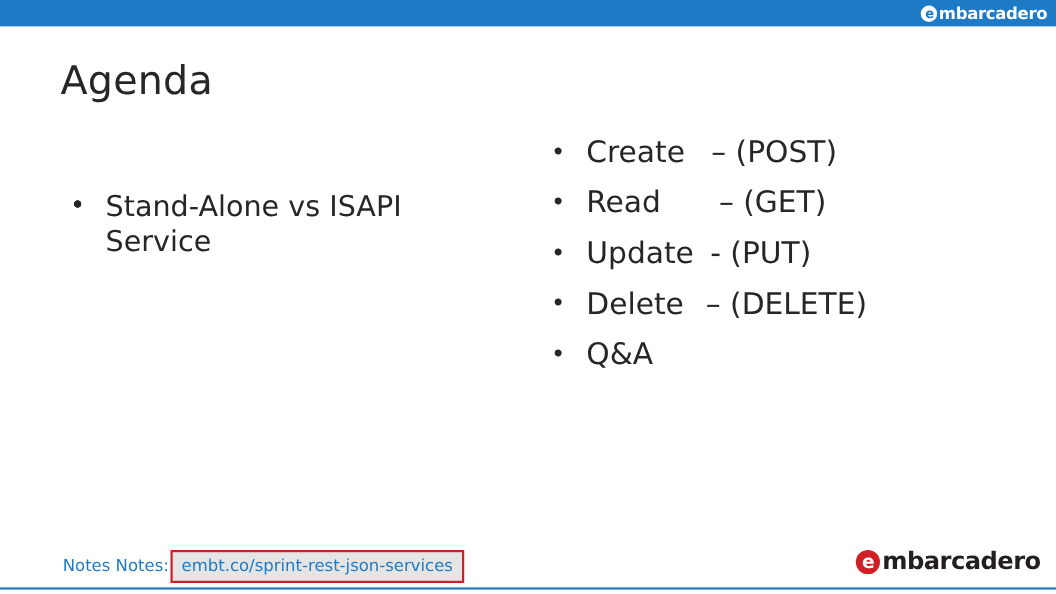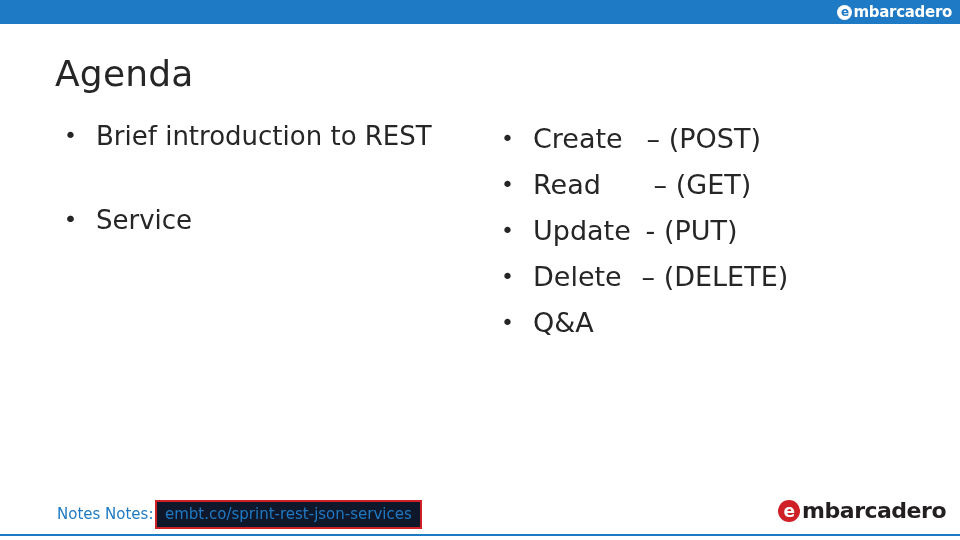--- a/index.html
+++ b/index.html
@@ -141,21 +141,21 @@
     font-size: 15px;
     color: #1e7ac4;
     font-family: "DejaVu Sans", sans-serif;
   }
   .blog-link-box {
     position: absolute;
     left: 155px;
     top: 500px;
     border: 2px solid #cf2027;
     padding: 3px 8px 4px 8px;
-    background: #0f172a;
+    background: #e5e5e5;
   }
   .blog-link-box .link-text {
     font-size: 15px;
     color: #1e7ac4;
     font-family: "DejaVu Sans", sans-serif;
     white-space: nowrap;
   }
 
   .footer-logo {
     position: absolute;
@@ -201,27 +201,27 @@
       <span>mbarcadero</span>
   </div>
 </div>
 
 <div class="slide-title">Agenda</div>
 
 <div class="col-left">
   <ul class="bullets">
     <li>
       <span class="dot">•</span>
-      <span>Brief introduction to REST</span>
     </li>
     <li>
       <span class="dot">•</span>
     </li>
     <li class="last">
       <span class="dot">•</span>
+      <span>Stand-Alone vs ISAPI</span>
       <span class="l2">Service</span>
     </li>
   </ul>
 </div>
 
 <div class="col-right">
   <ul class="bullets">
     <li>
       <span class="dot">•</span>
       <span class="word" style="width:105px">Create</span>

